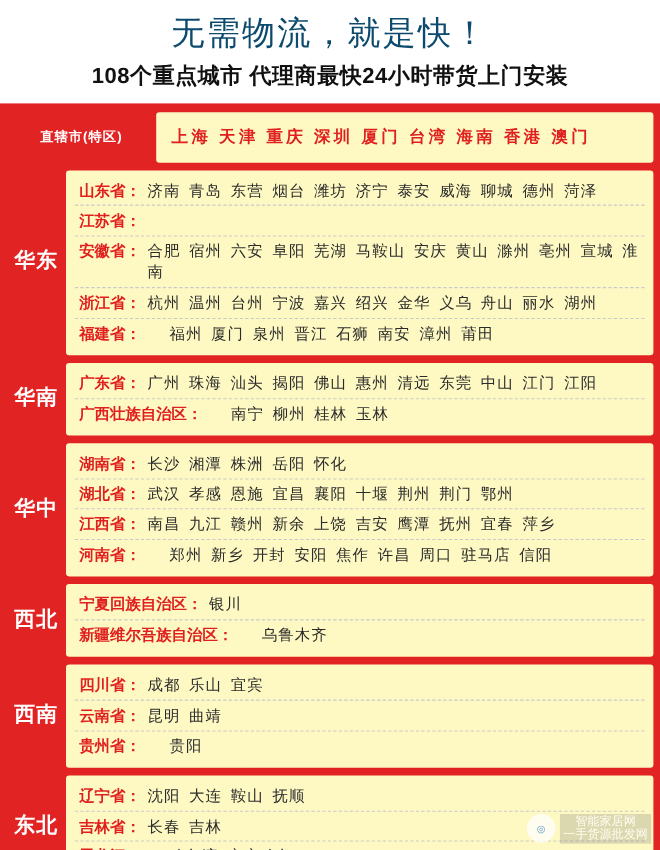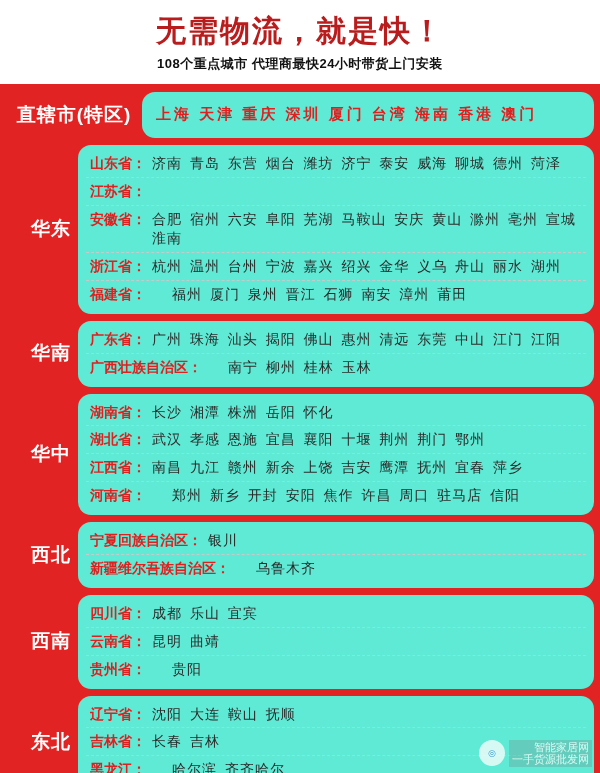--- a/index.html
+++ b/index.html
@@ -15,30 +15,30 @@
     background: #e22323;
     overflow: hidden;
   }
   
   .header {
     background: #ffffff;
     padding: 10px 0 12px 0;
     text-align: center;
   }
   .header-title {
-    color: #b91c1c;
+    color: #0c4a6e;
     font-size: 30px;
-    font-weight: bold;
+    font-weight: normal;
     letter-spacing: 2px;
     line-height: 1.25;
     margin: 2px 0 6px 0;
   }
   .header-sub {
     color: #111111;
-    font-size: 13px;
+    font-size: 20px;
     font-weight: bold;
     letter-spacing: 0.5px;
     line-height: 1.3;
   }
   
   .band {
     display: flex;
     align-items: stretch;
     padding: 0 6px 7px 6px;
   }
@@ -47,26 +47,26 @@
     color: #ffffff;
     font-size: 19px;
     font-weight: bold;
     display: flex;
     align-items: center;
     justify-content: center;
     text-align: center;
     line-height: 1.1;
     letter-spacing: 1px;
   }
-  .label-wide { width: 136px; font-size: 19px; }
-  .label-narrow { width: 54px; margin-left: 18px; }
+  .label-wide { width: 136px; font-size: 12px; }
+  .label-narrow { width: 54px; }
   .band-body {
     flex: 1 1 auto;
-    background: #5eead4;
-    border-radius: 13px;
+    background: #fef9c3;
+    border-radius: 3px;
     padding: 5px 8px 6px 8px;
   }
   
   .band-top { padding-top: 8px; }
   .band-top .band-body {
     display: flex;
     align-items: center;
     min-height: 46px;
   }
   .city-line {
@@ -120,21 +120,21 @@
     display: flex;
     align-items: center;
     justify-content: center;
     margin-right: 4px;
     font-weight: bold;
   }
   .wm-text {
     color: #ffffff;
     font-size: 11px;
     line-height: 1.15;
-    text-align: right;
+    text-align: center;
     background: rgba(120,120,120,0.35);
     padding: 1px 3px;
   }
   .wm-text div { white-space: nowrap; }
 </style>
 </head>
 <body>
 
 <div id="page">
 

